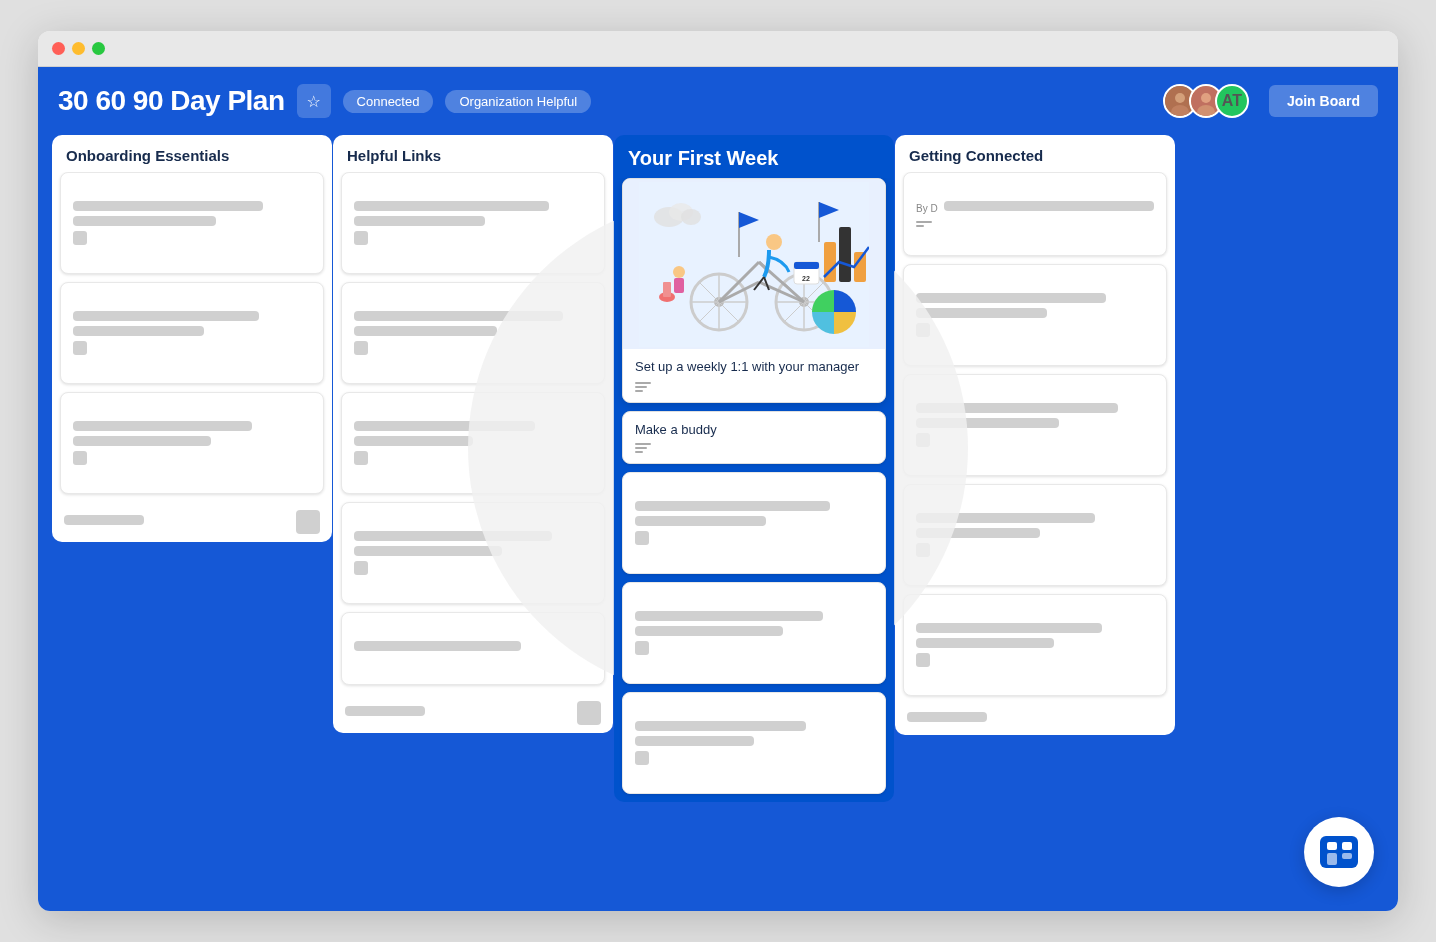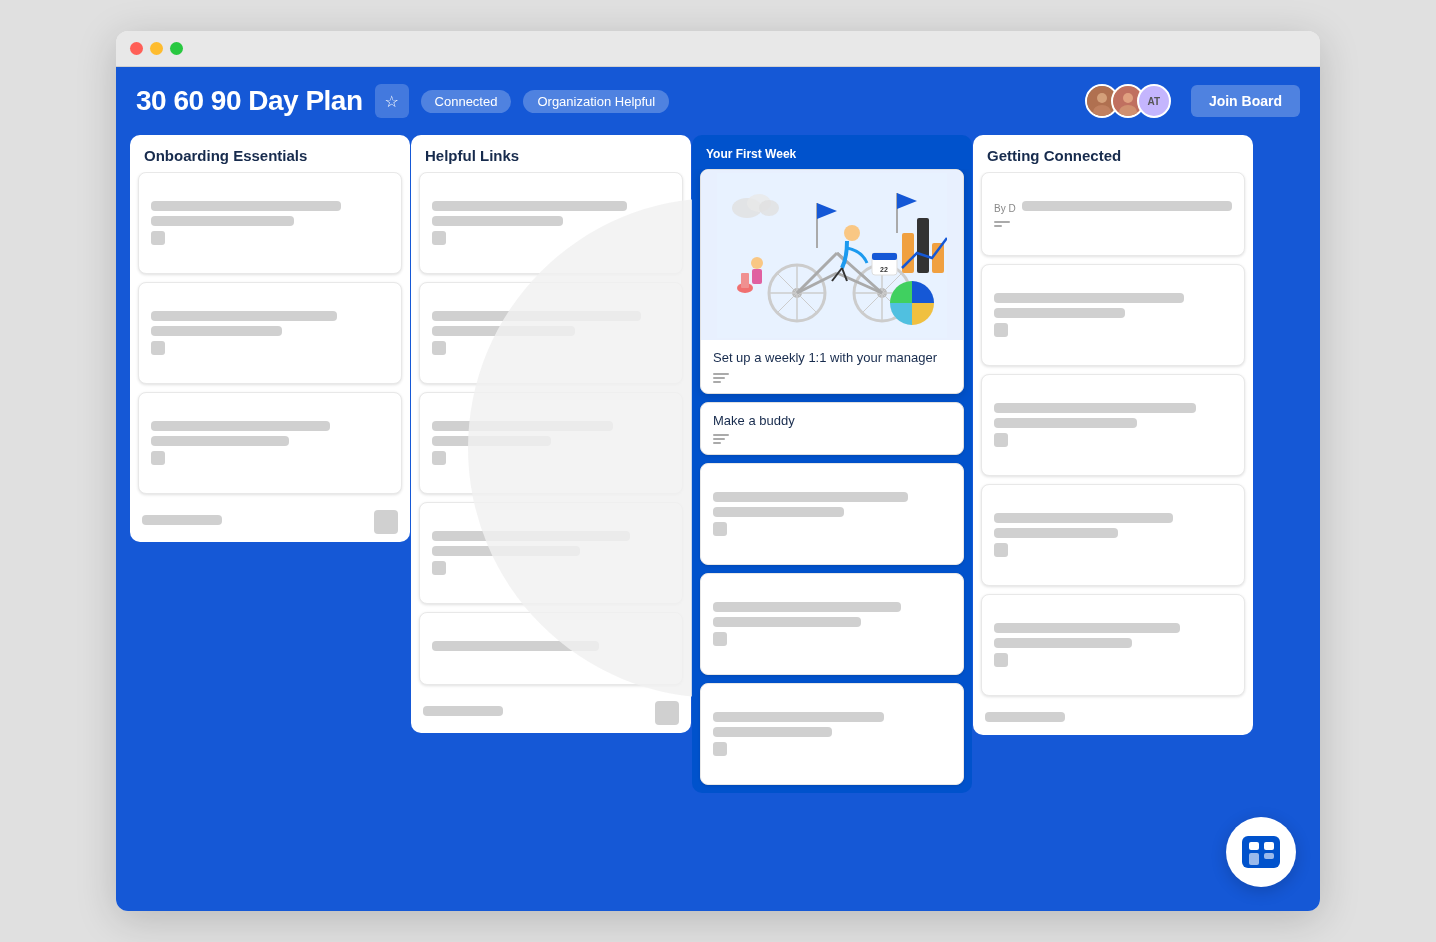--- a/index.html
+++ b/index.html
@@ -7,21 +7,21 @@
     body {
       background: #e0e0e0;
       display: flex;
       align-items: center;
       justify-content: center;
       min-height: 100vh;
       font-family: -apple-system, BlinkMacSystemFont, 'Segoe UI', sans-serif;
     }
 
     .window-frame {
-      width: 1204px;
+      width: 1360px;
       min-height: 880px;
       background: #f0f0f0;
       border-radius: 12px;
       box-shadow: 0 8px 40px rgba(0,0,0,0.18);
       overflow: hidden;
       display: flex;
       flex-direction: column;
     }
 
     .window-titlebar {
@@ -114,23 +114,23 @@
     }
     .avatar:first-child { margin-left: 0; }
 
     .avatar.photo-1 {
       background: linear-gradient(135deg, #8b6555, #c4916e);
     }
     .avatar.photo-2 {
       background: linear-gradient(135deg, #d4956a, #e8a87c);
     }
     .avatar.initials {
-      background: #c4b5fd;
+      background: #22c55e;
       color: #555;
-      font-size: 10px;
+      font-size: 16px;
     }
 
     .join-board-btn {
       background: rgba(255,255,255,0.25);
       color: #fff;
       border: none;
       border-radius: 6px;
       padding: 8px 18px;
       font-size: 14px;
       font-weight: 600;
@@ -195,21 +195,21 @@
 
     
     .list.highlighted {
       background: #0052cc;
       border-radius: 10px;
       z-index: 10;
     }
 
     .list.highlighted .list-header {
       color: #fff;
-      font-size: 12px;
+      font-size: 20px;
       font-weight: 700;
     }
 
     .list.highlighted .card {
       background: #fff;
     }
 
     .highlighted-card-featured {
       background: #fff;
       border-radius: 8px;

